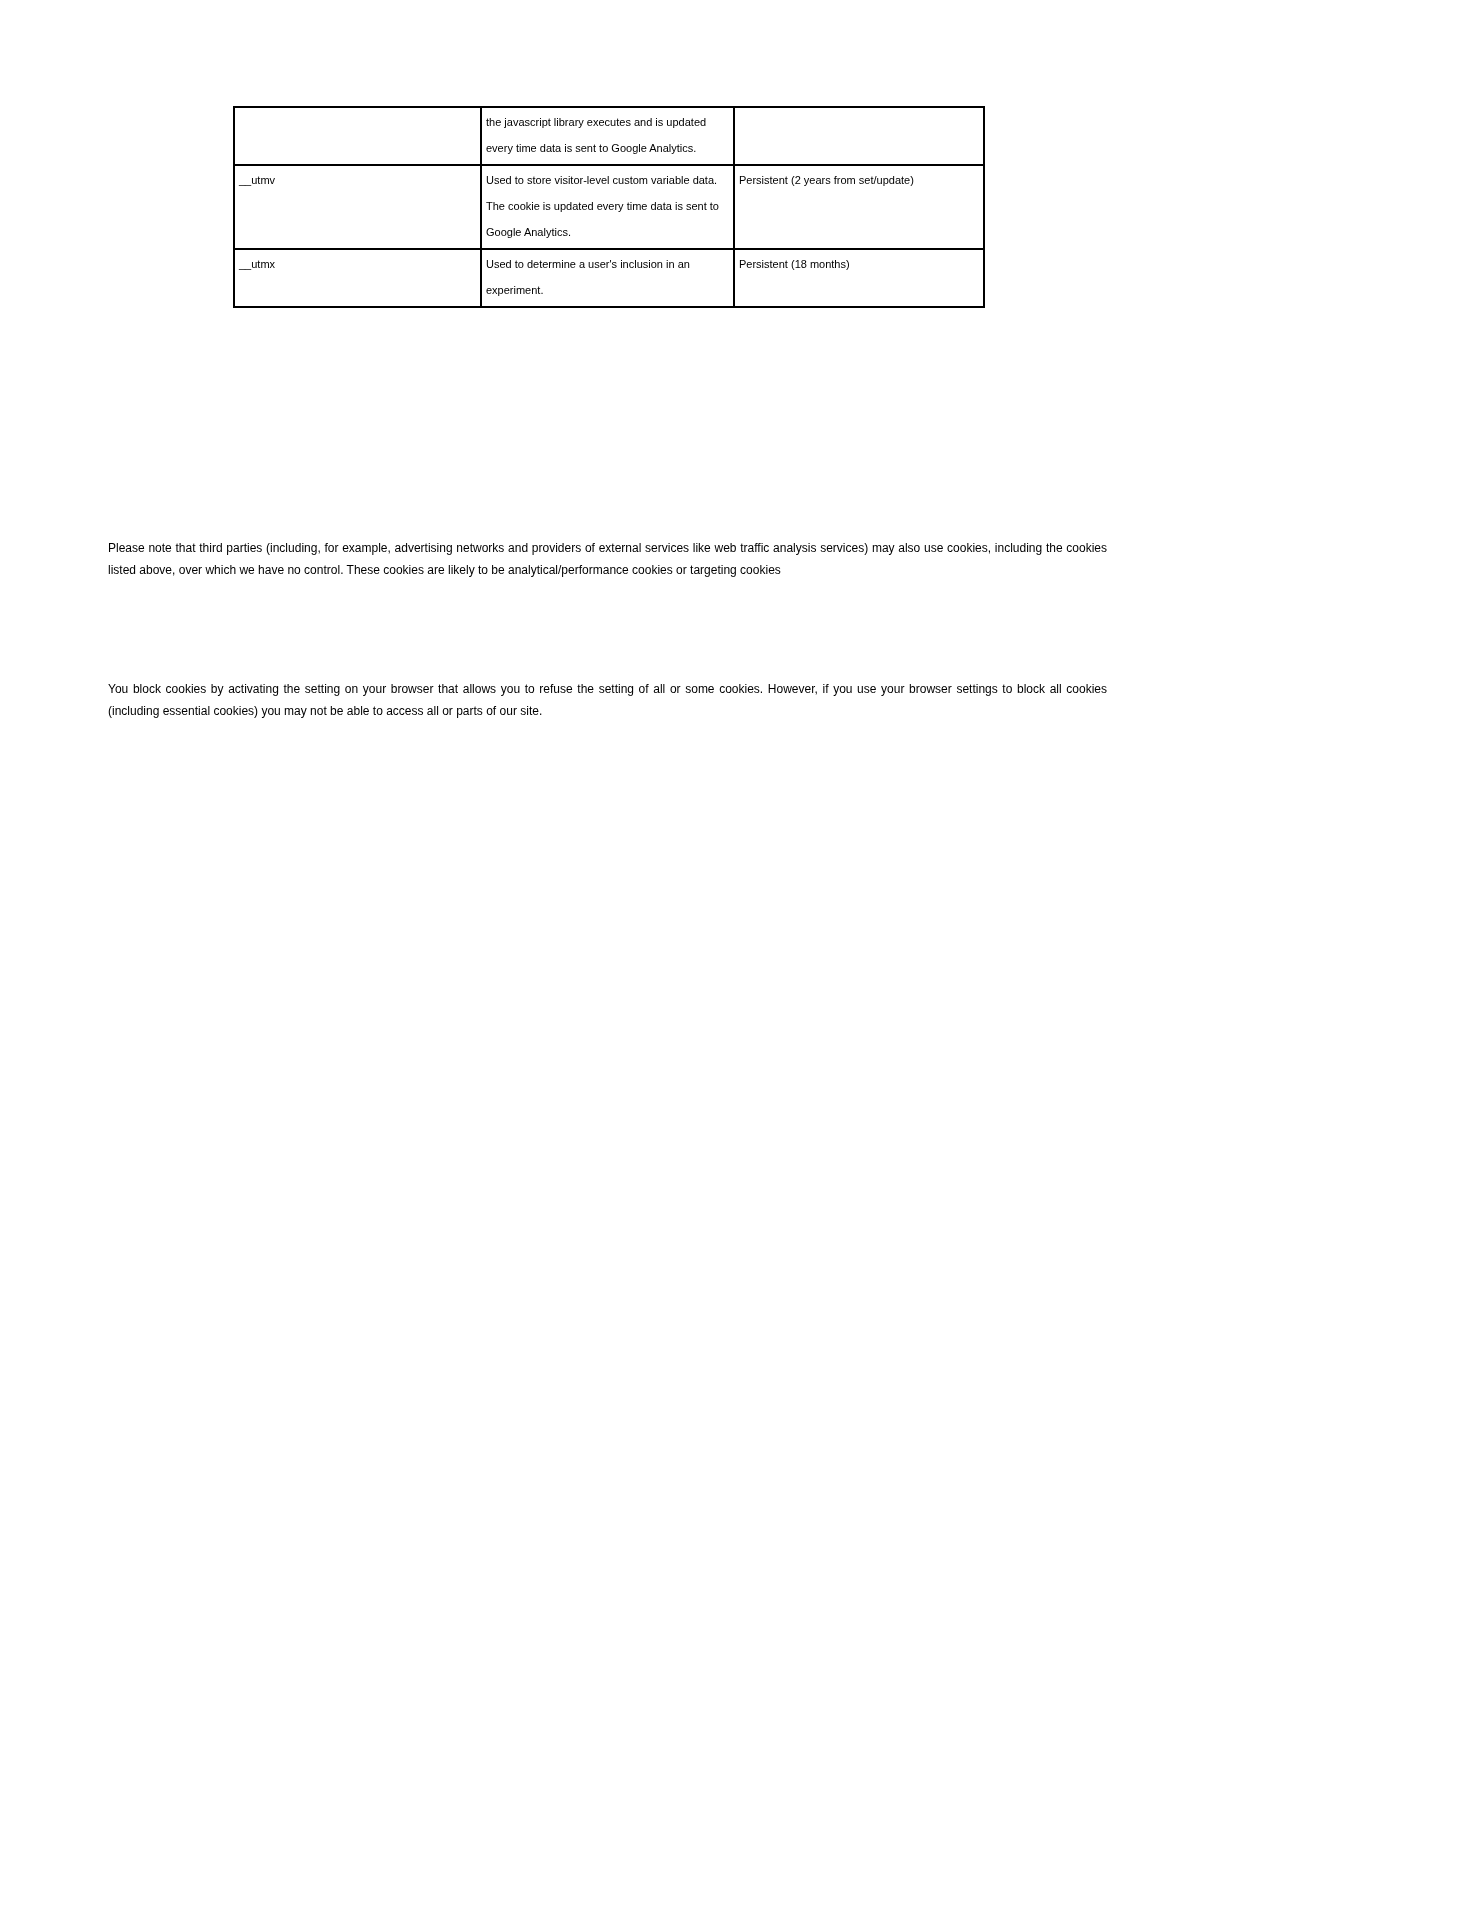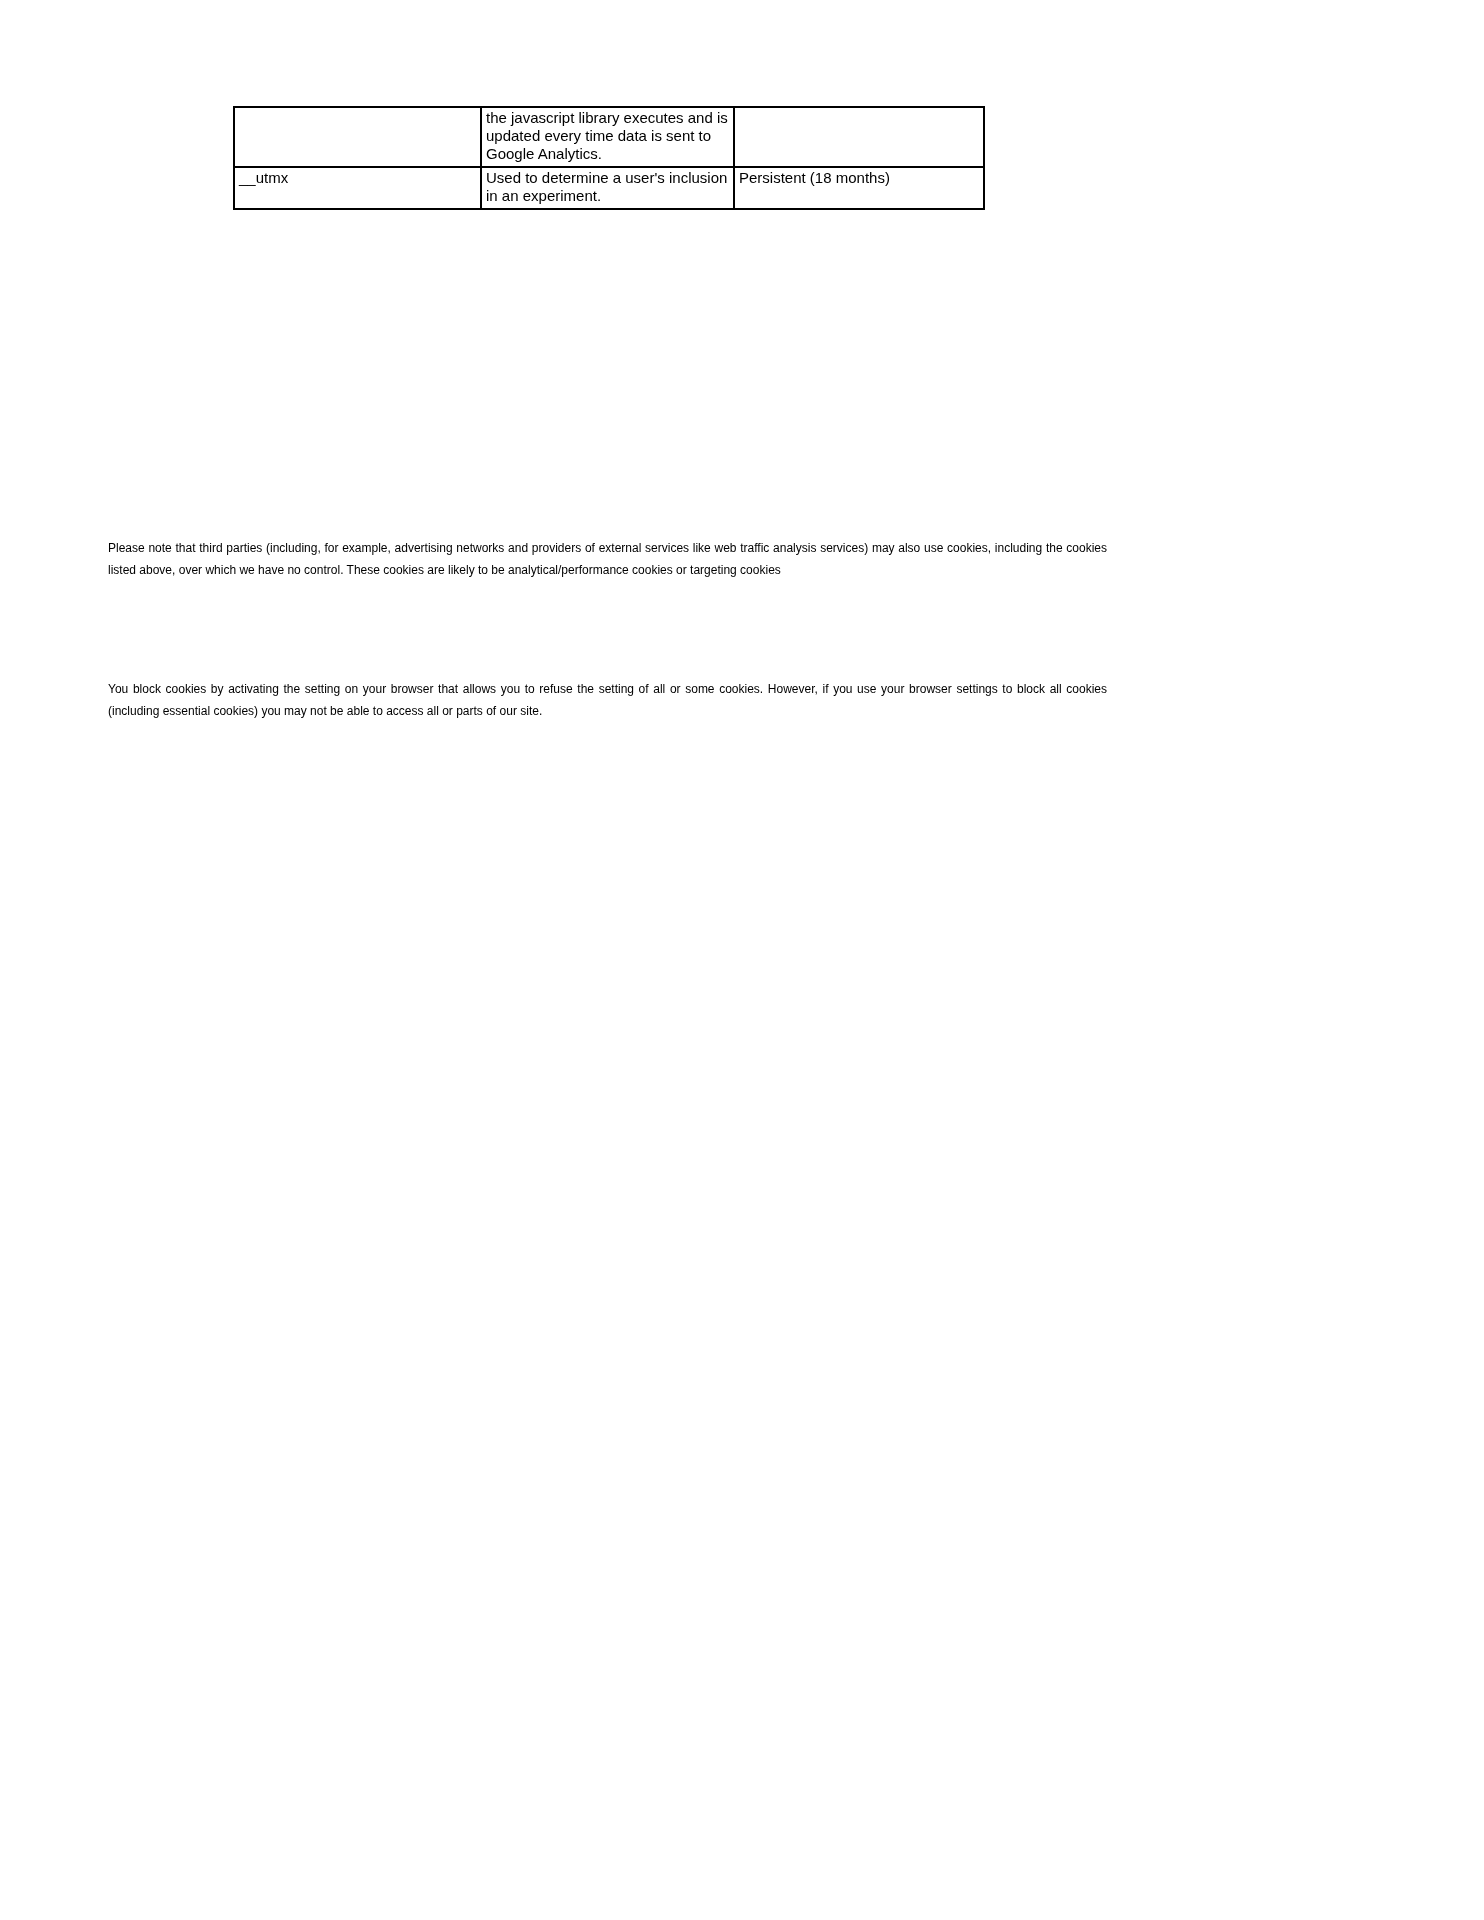--- a/index.html
+++ b/index.html
@@ -24,22 +24,22 @@
     top: 106px;
     border-collapse: collapse;
     table-layout: fixed;
     width: 750px;
   }
 
   table.cookie-table td {
     border: 2px solid #000000;
     vertical-align: top;
     padding: 1px 4px 3px 4px;
-    font-size: 15px;
-    line-height: 18px;
+    font-size: 11px;
+    line-height: 26px;
     word-wrap: break-word;
   }
 
   td.col-name    { width: 247px; }
   td.col-desc    { width: 253px; }
   td.col-persist { width: 250px; }
 
   .paragraph {
     position: absolute;
     left: 108px;
@@ -58,20 +58,25 @@
 <div class="page">
 
   <table class="cookie-table">
     <tbody>
       <tr>
         <td class="col-name"></td>
         <td class="col-desc">the javascript library executes and is updated every time data is sent to Google Analytics.</td>
         <td class="col-persist"></td>
       </tr>
       <tr>
+        <td class="col-name">__utmv</td>
+        <td class="col-desc">Used to store visitor-level custom variable data. The cookie is updated every time data is sent to Google Analytics.</td>
+        <td class="col-persist">Persistent (2 years from set/update)</td>
+      </tr>
+      <tr>
         <td class="col-name">__utmx</td>
         <td class="col-desc">Used to determine a user's inclusion in an experiment.</td>
         <td class="col-persist">Persistent (18 months)</td>
       </tr>
     </tbody>
   </table>
 
   <p class="paragraph paragraph-1">Please note that third parties (including, for example, advertising networks and providers of external services like web traffic analysis services) may also use cookies, including the cookies listed above, over which we have no control. These cookies are likely to be analytical/performance cookies or targeting cookies</p>
 
   <p class="paragraph paragraph-2">You block cookies by activating the setting on your browser that allows you to refuse the setting of all or some cookies. However, if you use your browser settings to block all cookies (including essential cookies) you may not be able to access all or parts of our site.</p>

